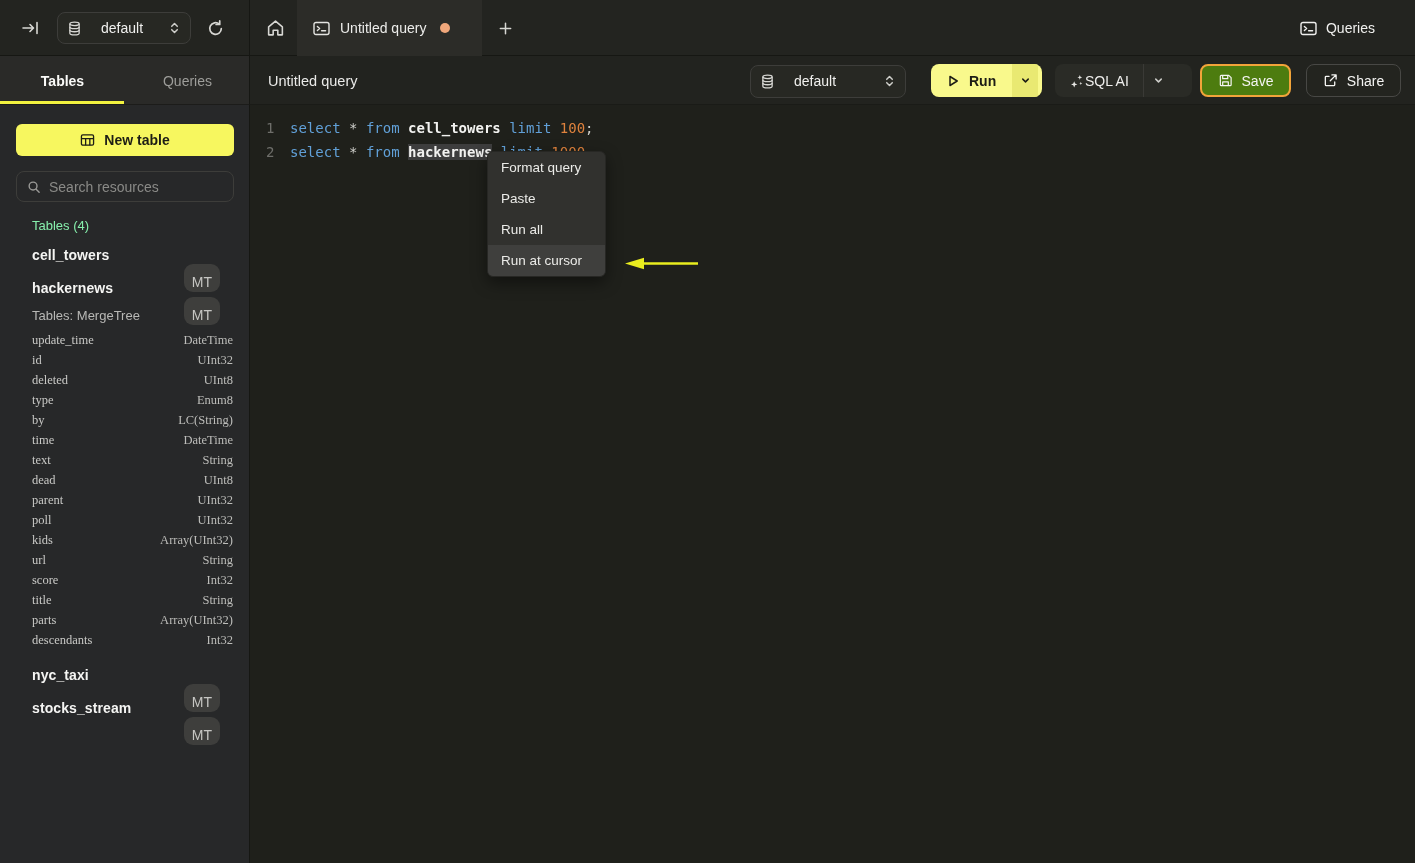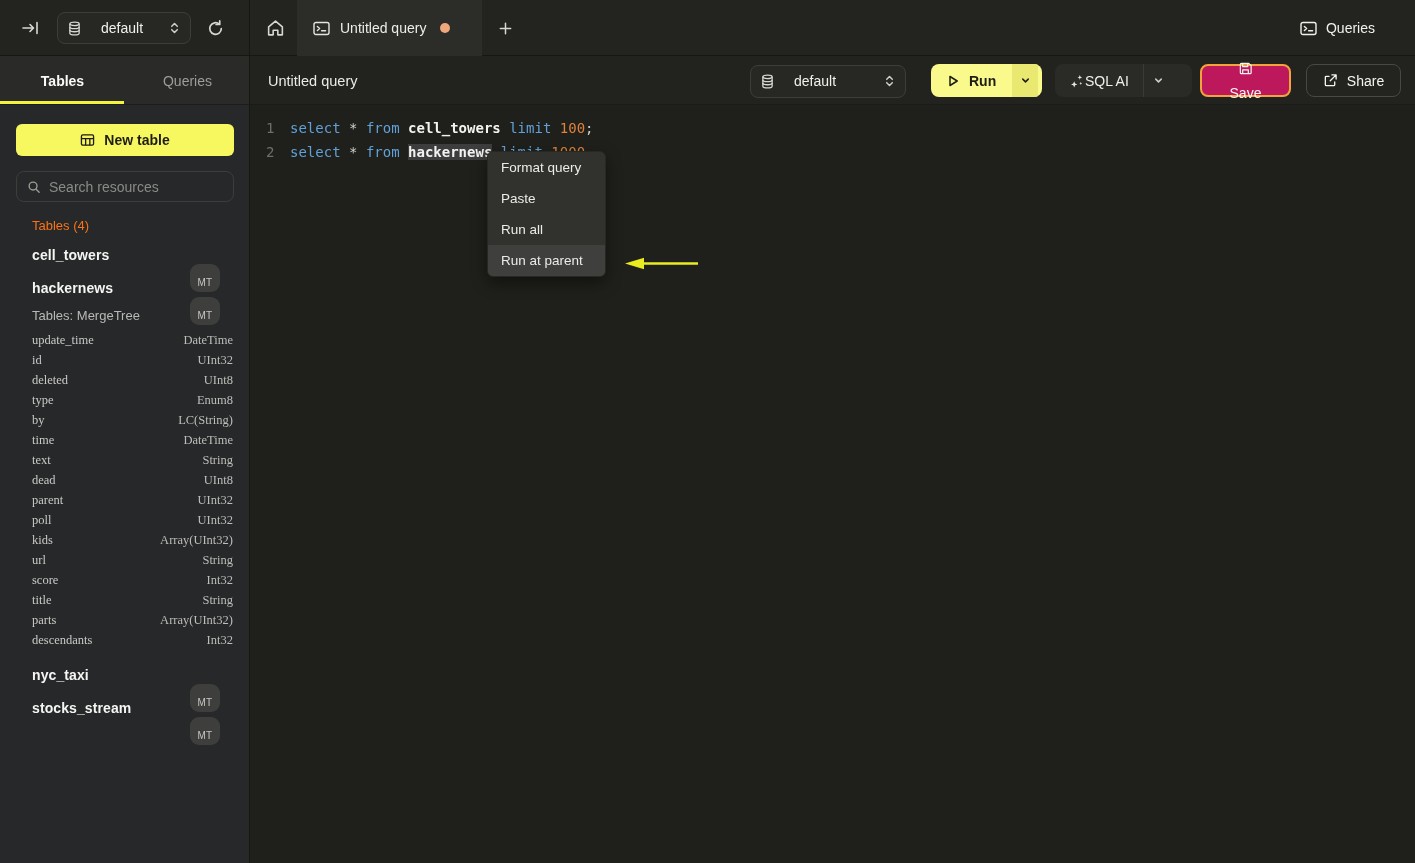--- a/index.html
+++ b/index.html
@@ -57,42 +57,42 @@
   .db-select.hdr { left:500px; top:8.5px; width:156px; }
   .run-btn { left:681px; width:111px; padding:0; overflow:hidden; background:#f9f98c; color:#1d1d15; }
   .run-main { display:flex; align-items:center; gap:9px; padding:0 16px 0 15px;
     height:100%; font-weight:bold; }
   .run-caret { width:26px; height:100%; background:#e9e972; display:flex;
     align-items:center; justify-content:center; color:#1d1d15; }
   .sqlai-btn { left:805px; width:137px; background:#2a2b26; color:#f0f0ee; }
   .sqlai-main { display:flex; align-items:center; padding:0 14px; height:100%; }
   .sqlai-caret { width:30px; height:100%; border-left:1px solid #3a3a36; display:flex;
     align-items:center; justify-content:center; color:#cfcfcb; }
-  .save-btn { left:950px; width:91px; background:#be185d; border:2px solid #f2a43a;
-    color:#f4f4f2; display:flex; align-items:center; justify-content:center; gap:9px;flex-direction:column; }
+  .save-btn { left:950px; width:91px; background:#4d7c0f; border:2px solid #f2a43a;
+    color:#f4f4f2; display:flex; align-items:center; justify-content:center; gap:9px; }
   .share-btn { left:1056px; width:95px; background:#23241f; border:1px solid #484845;
     color:#f4f4f2; display:flex; align-items:center; justify-content:center; gap:9px; }
 
   
   .sidebar { position:absolute; left:0; top:105px; width:250px; height:758px;
     background:#272829; border-right:1px solid #161713; }
   .new-table-btn { position:absolute; left:16px; top:19px; width:218px; height:32px;
     background:#f7f75f; border-radius:6px; color:#1d1d15; font-weight:bold;
     display:flex; align-items:center; justify-content:center; gap:9px; cursor:pointer; }
   .search-box { position:absolute; left:16px; top:66px; width:218px; height:31px;
     border:1px solid #3d3d3a; border-radius:8px; display:flex; align-items:center;
     gap:8px; padding:0 10px; color:#8a8a87; }
   .search-box input { background:transparent; border:none; outline:none;
     color:#d8d8d4; font-size:14px; width:160px; font-family:"Liberation Sans",sans-serif; }
   .search-box input::placeholder { color:#8a8a87; }
-  .section-label { position:absolute; left:32px; top:113px; font-size:13px; color:#f97316; }
+  .section-label { position:absolute; left:32px; top:113px; font-size:13px; color:#86efac; }
   .tables-list { position:absolute; left:0; top:133px; width:250px; }
   .table-row { height:33px; display:flex; align-items:center; padding:0 30px 0 32px; cursor:pointer; }
   .table-row .t-name { flex:1; color:#f5f5f3; font-size:14px; font-weight:bold; letter-spacing:.1px; }
-  .mt-badge { background:#3e3e3c; color:#c6c6c3; font-size:10px; padding:12px 8px 3px;
+  .mt-badge { background:#3e3e3c; color:#c6c6c3; font-size:14px; padding:12px 8px 3px;
     border-radius:9px; line-height:13px;margin-top:47px; }
   .engine-row { height:24px; line-height:24px; padding-left:32px; font-size:13px; color:#b8b8b5; }
   .columns { margin:2px 0 8px; }
   .col-row { height:20px; display:flex; align-items:center; padding:0 17px 0 32px;
     font-family:Liberation Serif, serif; font-size:12.5px; color:#c9c9c6; }
   .col-row .c-name { flex:1; }
   .col-row .c-type { color:#bdbdba; }
 
   
   .editor { position:absolute; left:250px; top:105px; width:1165px; height:758px;
@@ -388,19 +388,19 @@
         <span class="ln">2</span>
         <span class="code"><span class="c-kw">select</span><span class="c-pl"> * </span><span class="c-kw">from</span><span class="c-pl"> </span><span class="c-tbl c-sel">hackernews</span><span class="c-pl"> </span><span class="c-kw">limit</span><span class="c-pl"> </span><span class="c-num">1000</span></span>
       </div>
     </div>
 </div>
 
 <div class="context-menu" id="context-menu">
     <div class="menu-item">Format query</div>
     <div class="menu-item">Paste</div>
     <div class="menu-item">Run all</div>
-    <div class="menu-item highlighted">Run at parent</div>
+    <div class="menu-item highlighted">Run at cursor</div>
   </div>
 
 <svg class="annot-arrow" width="80" height="17" viewBox="0 0 80 17">
   <line x1="18" y1="8.5" x2="76" y2="8.5" stroke="#e9ed1f" stroke-width="2.6"></line>
   <polygon points="3,8.5 22,2.8 22,14.2" fill="#e9ed1f"></polygon>
 </svg>
 
 </body></html>

